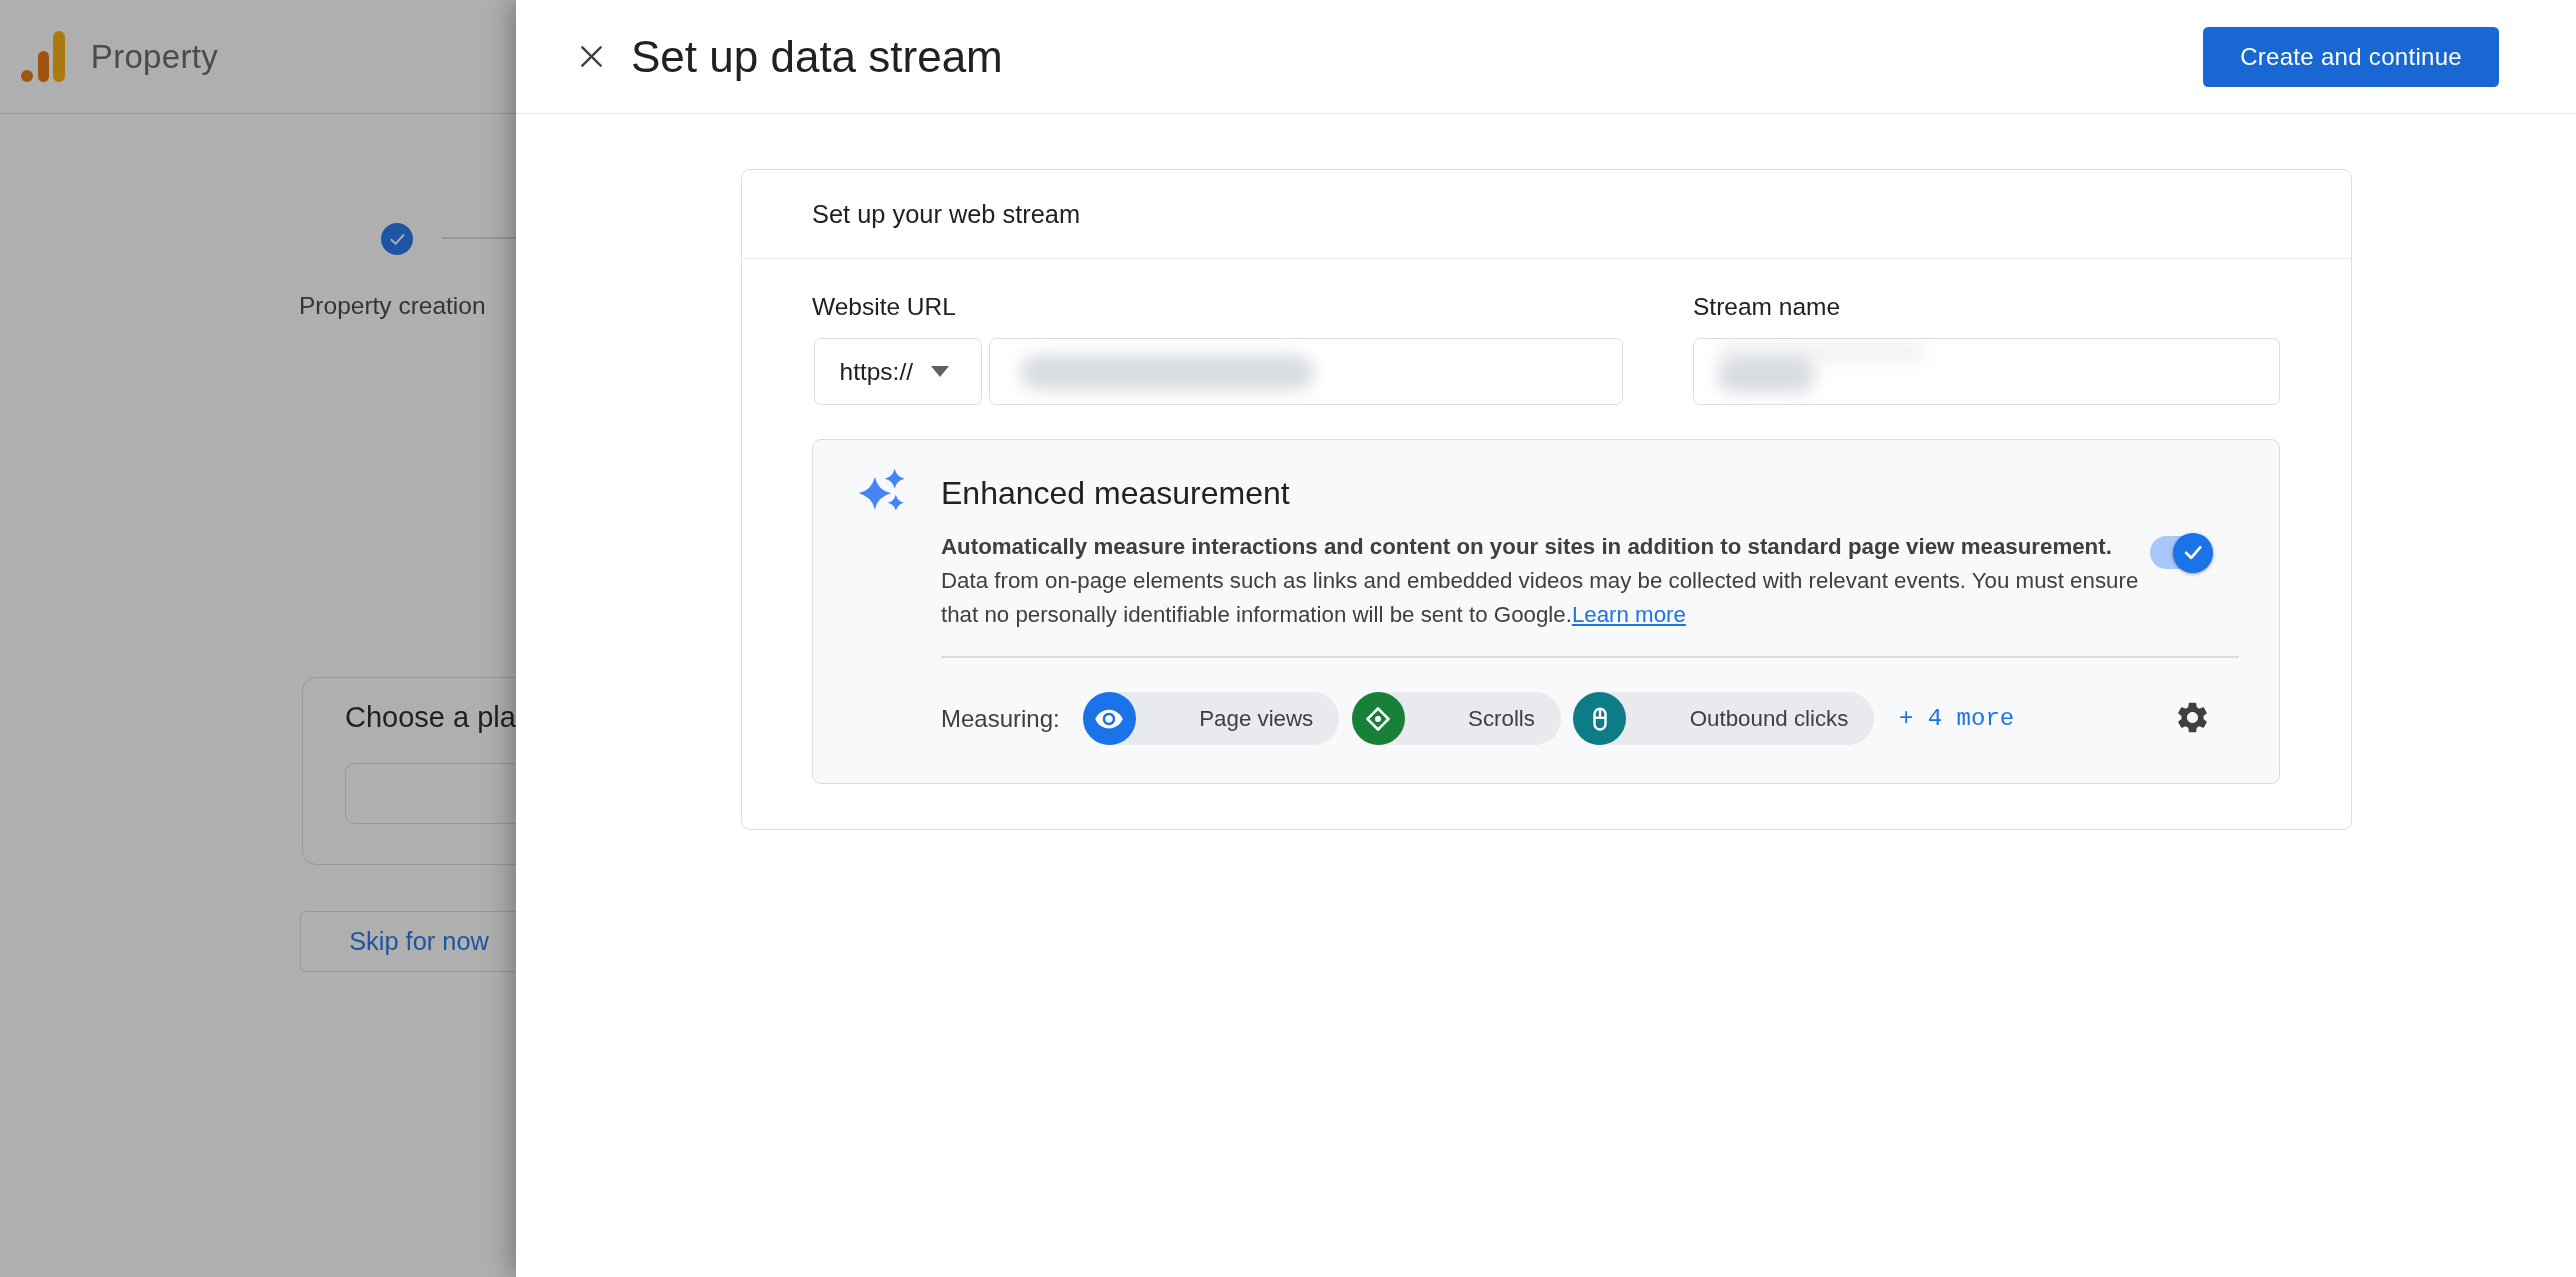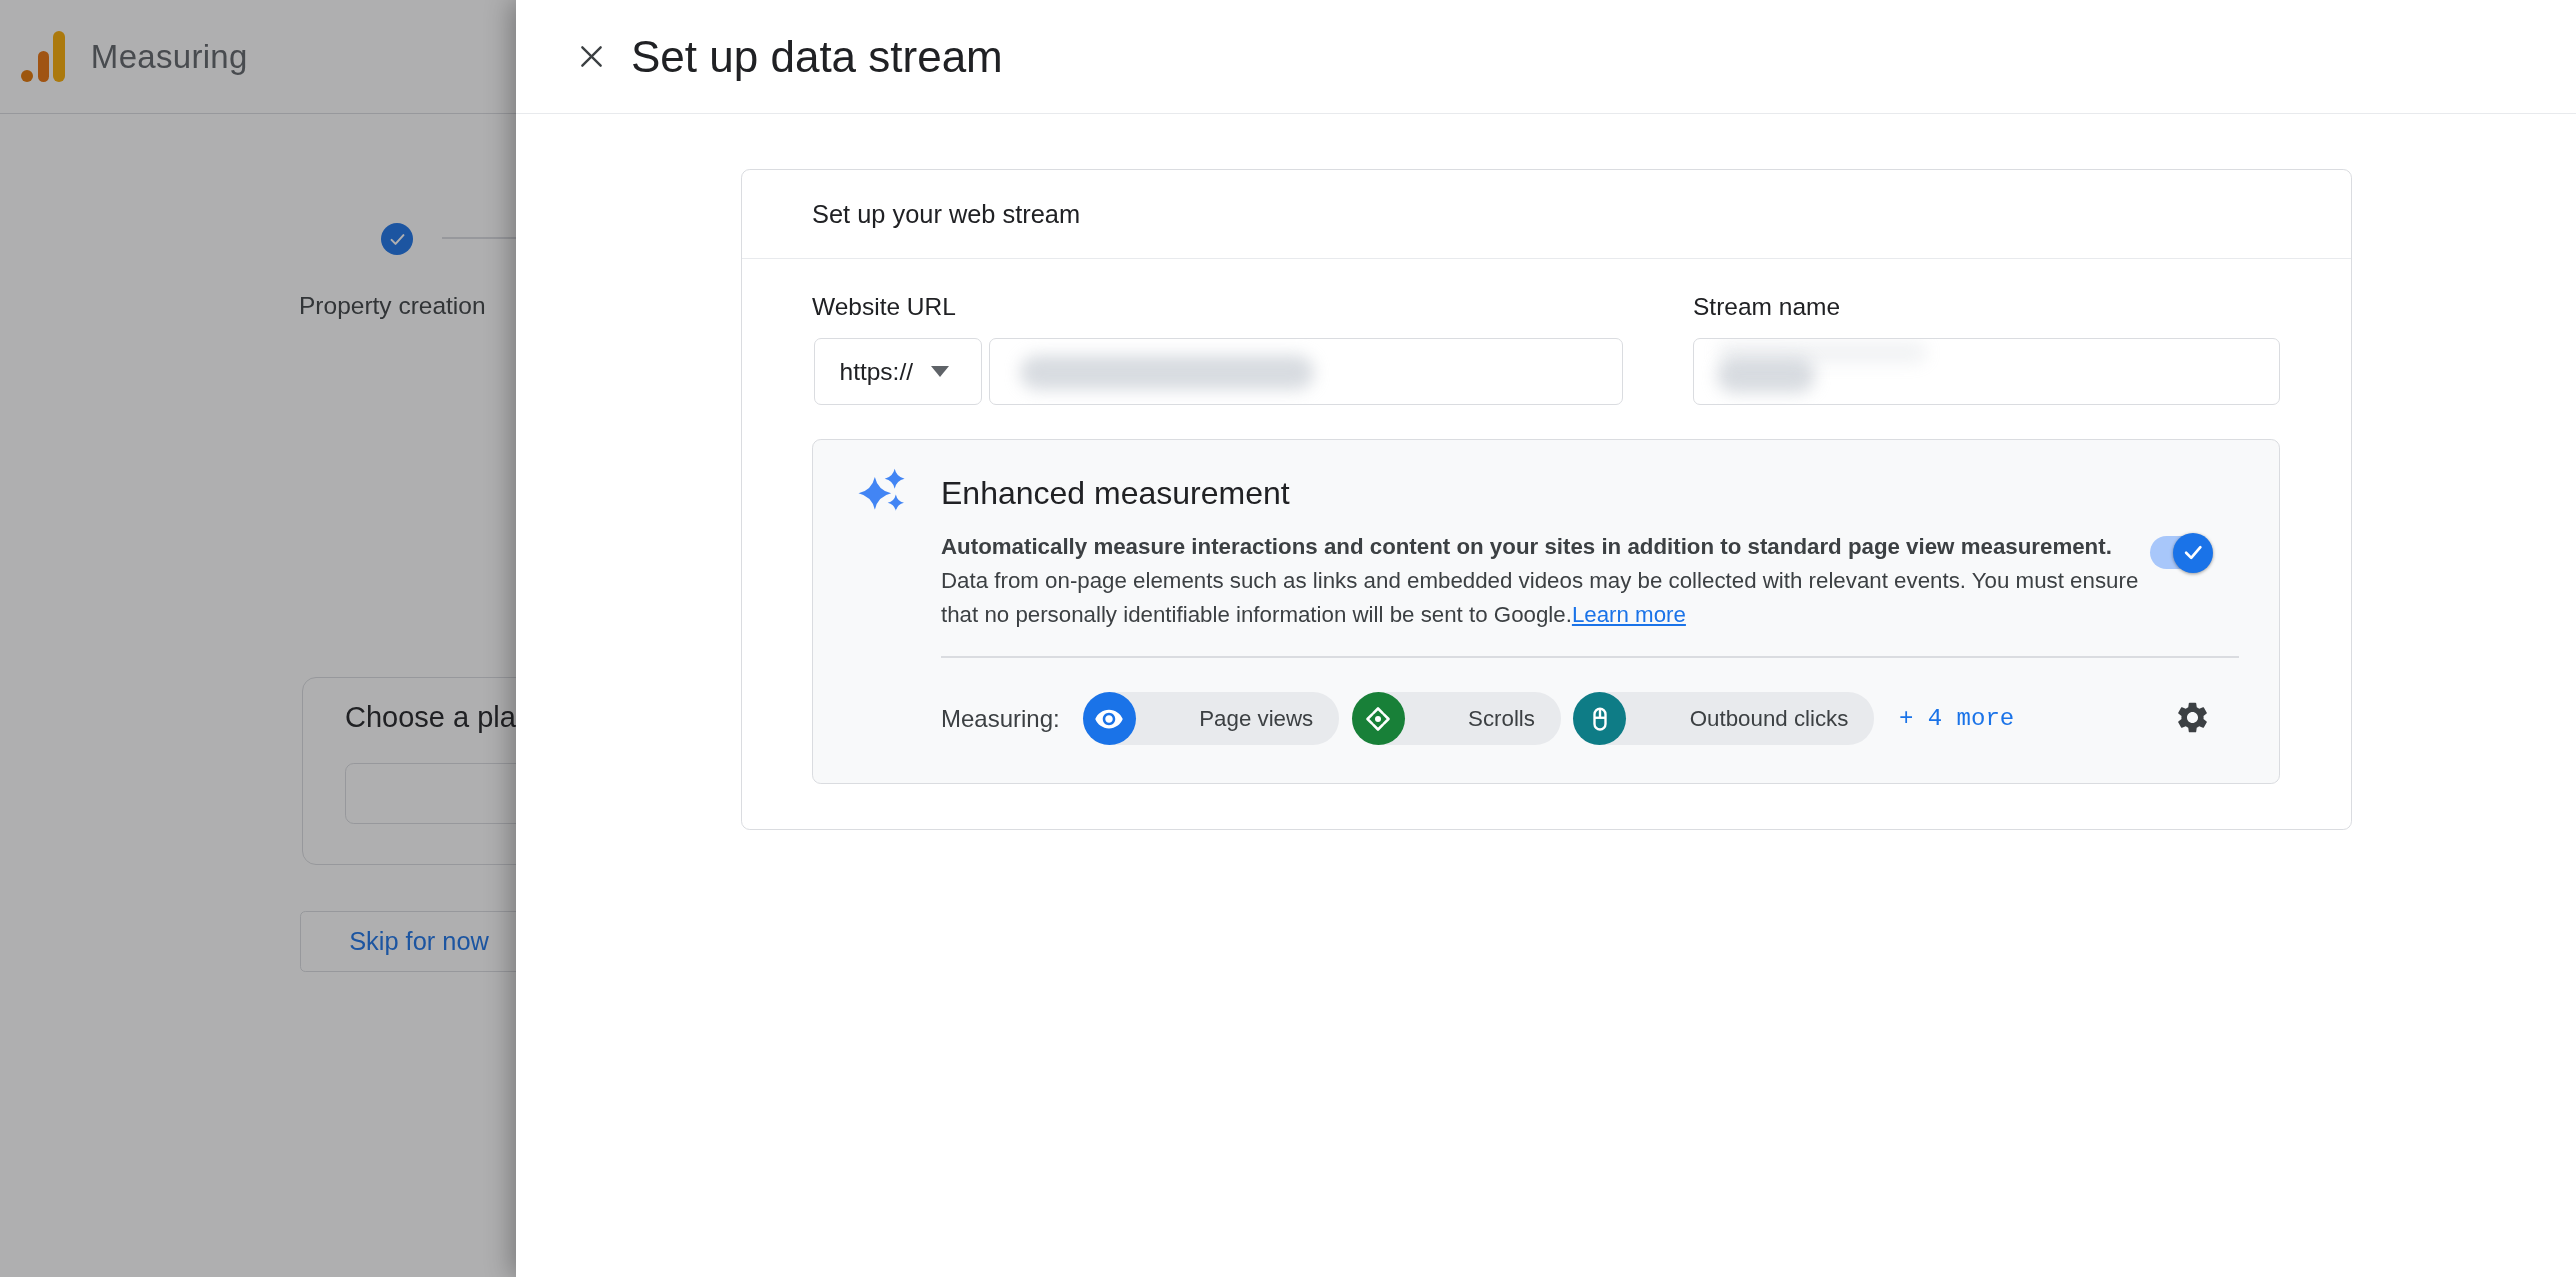--- a/index.html
+++ b/index.html
@@ -155,21 +155,21 @@
 </head>
 <body>
 
 <div id="underlying">
   <div class="topbar">
     <div class="logo">
       <span class="bar-dot"></span>
       <span class="bar-mid"></span>
       <span class="bar-tall"></span>
     </div>
-    <span class="logo-text">Measuring</span>
+    <span class="logo-text">Property</span>
   </div>
 
   <div class="step-circle">
     <svg width="19" height="19" viewBox="0 0 24 24">
       <polyline points="4.5,12.5 9.5,17.5 19.5,6.5" fill="none" stroke="#ffffff" stroke-width="2.6" stroke-linecap="round" stroke-linejoin="round"></polyline>
     </svg>
   </div>
   <div class="step-connector"></div>
   <div class="step-label">Property creation</div>
 
@@ -187,20 +187,21 @@
 
   <div class="sheet-header">
     <button class="close-btn">
       <svg width="33" height="33" viewBox="0 0 36 36">
         <line x1="8" y1="8" x2="28" y2="28" stroke="#3c4043" stroke-width="2.6" stroke-linecap="round"></line>
         <line x1="28" y1="8" x2="8" y2="28" stroke="#3c4043" stroke-width="2.6" stroke-linecap="round"></line>
       </svg>
     </button>
     <span class="sheet-title">Set up data stream</span>
     <span class="header-spacer"></span>
+    <button class="primary-btn">Create and continue</button>
   </div>
 
   <div class="stream-card">
     <div class="stream-card-header">Set up your web stream</div>
 
     <div class="field-label lbl-url">Website URL</div>
     <div class="protocol-select">
       <span class="pv">https://</span>
       <span class="dd-arrow"></span>
     </div>

